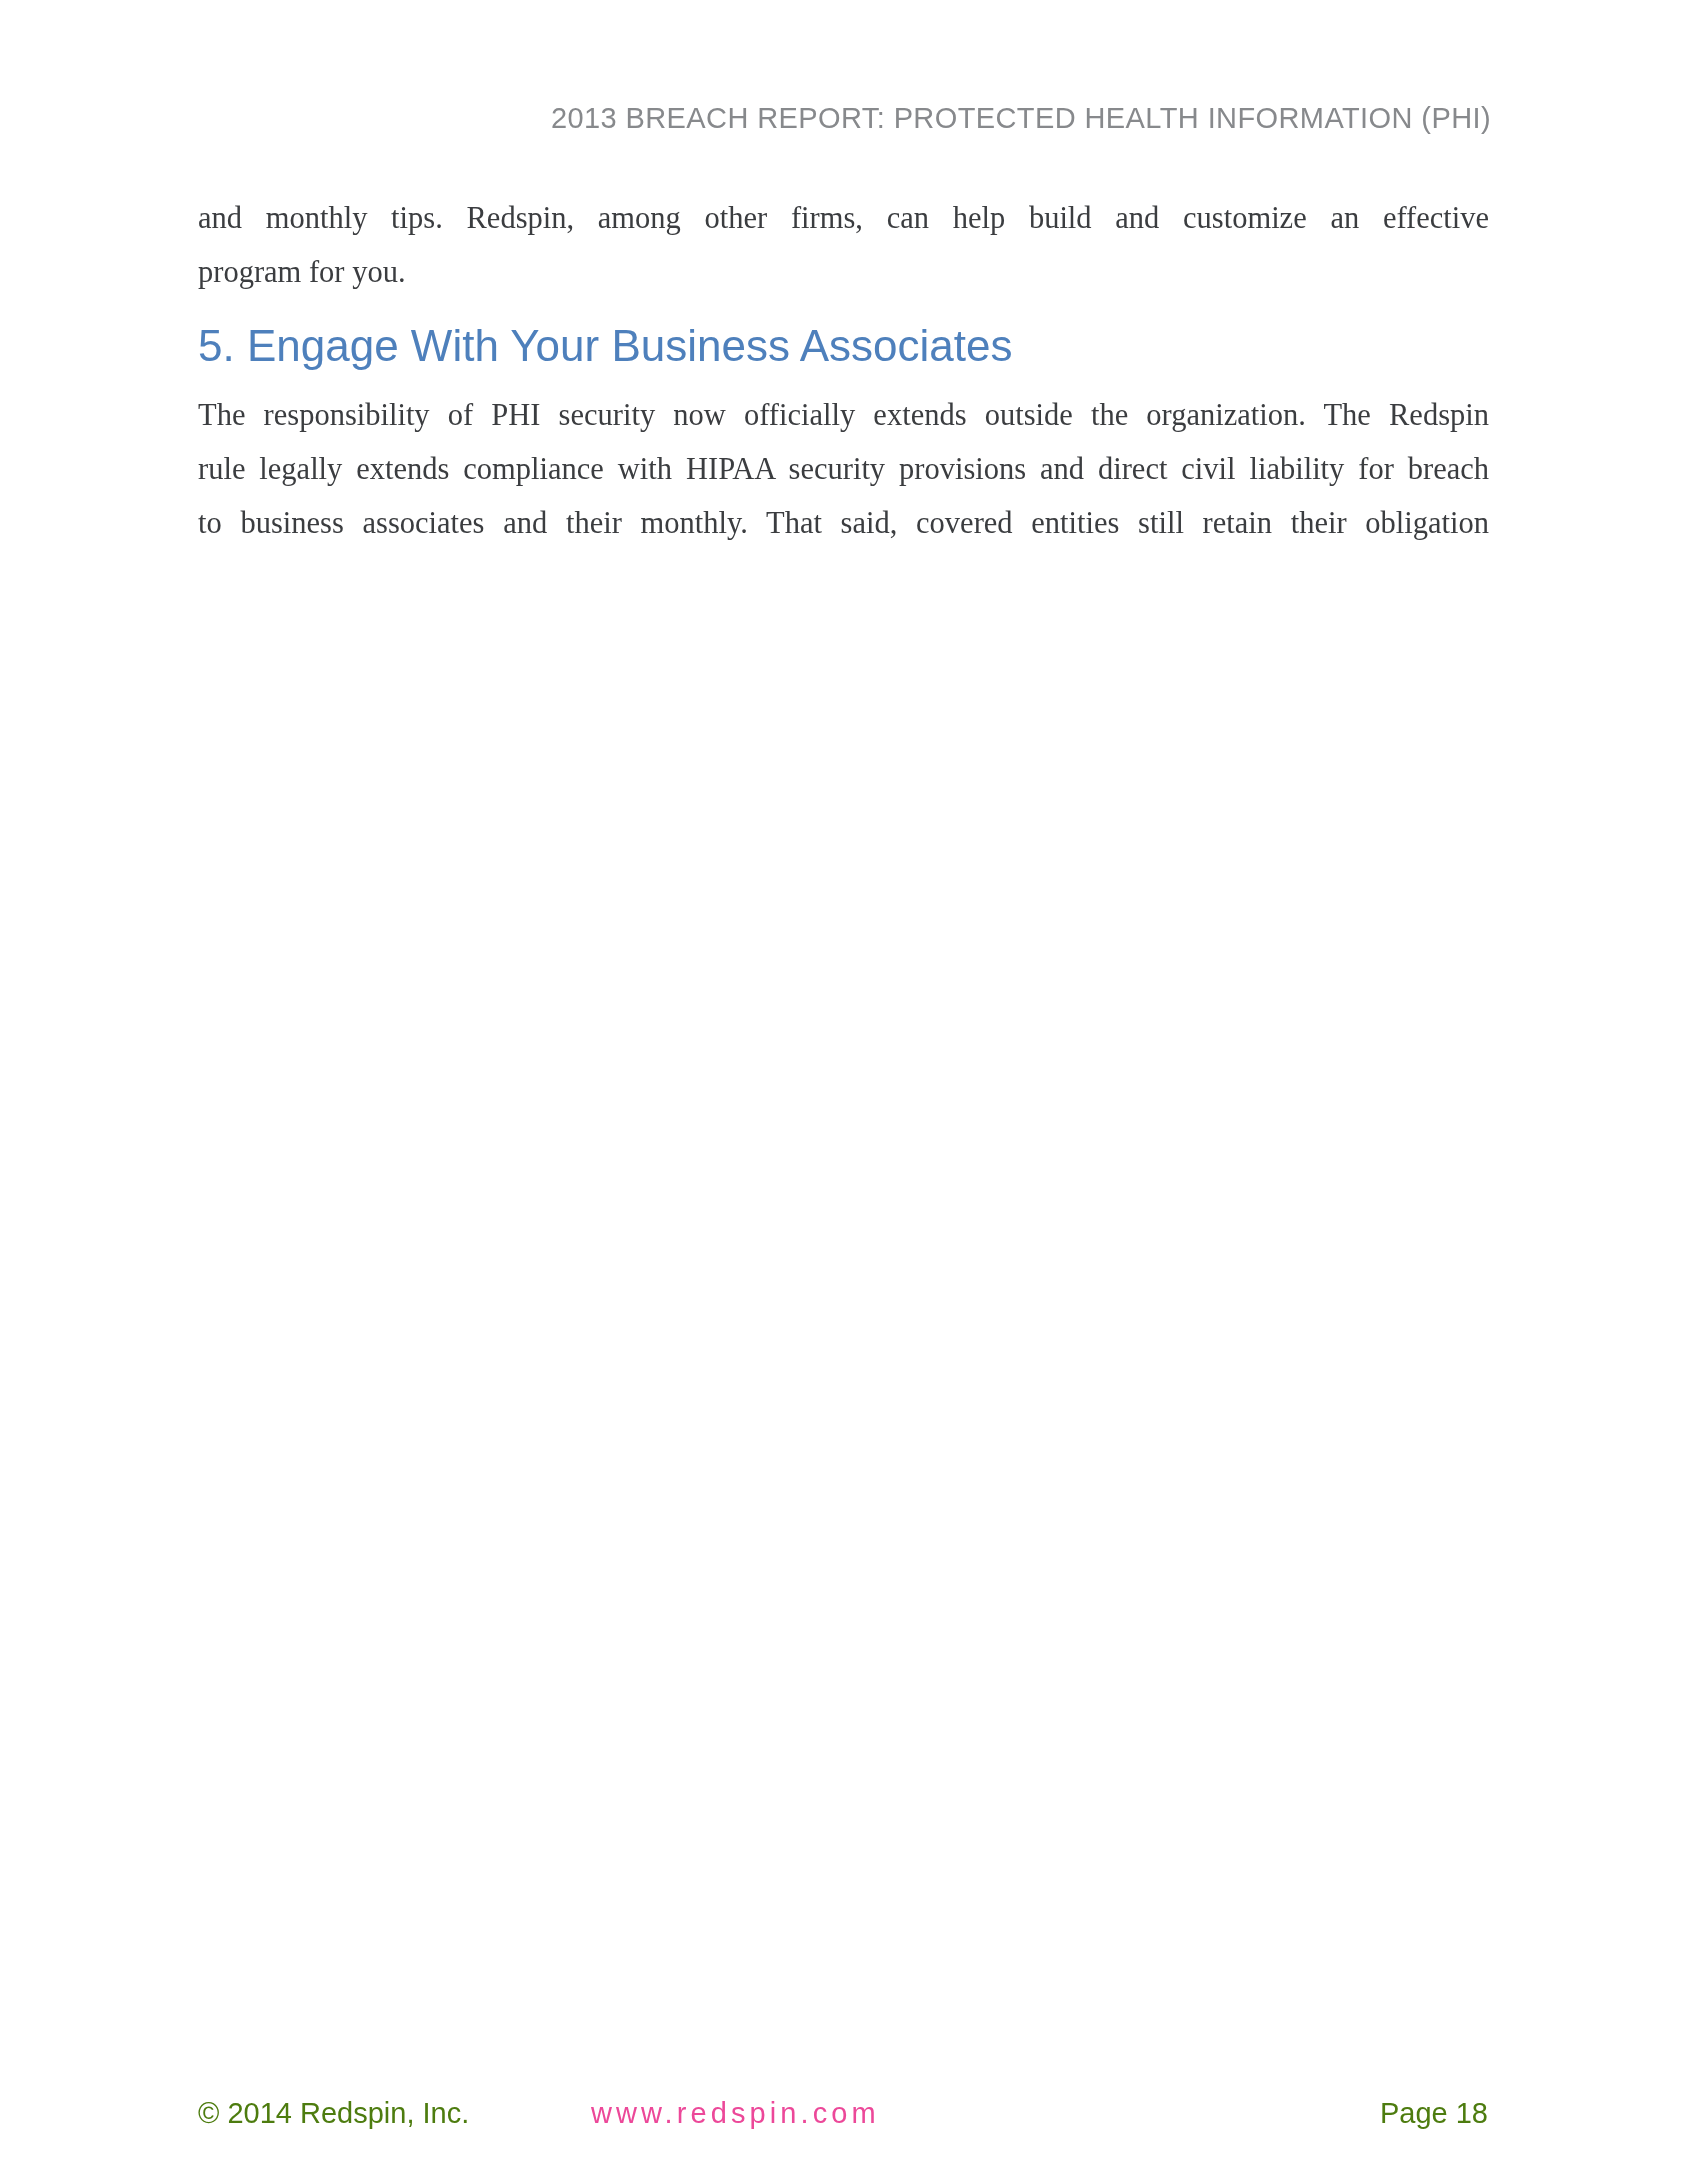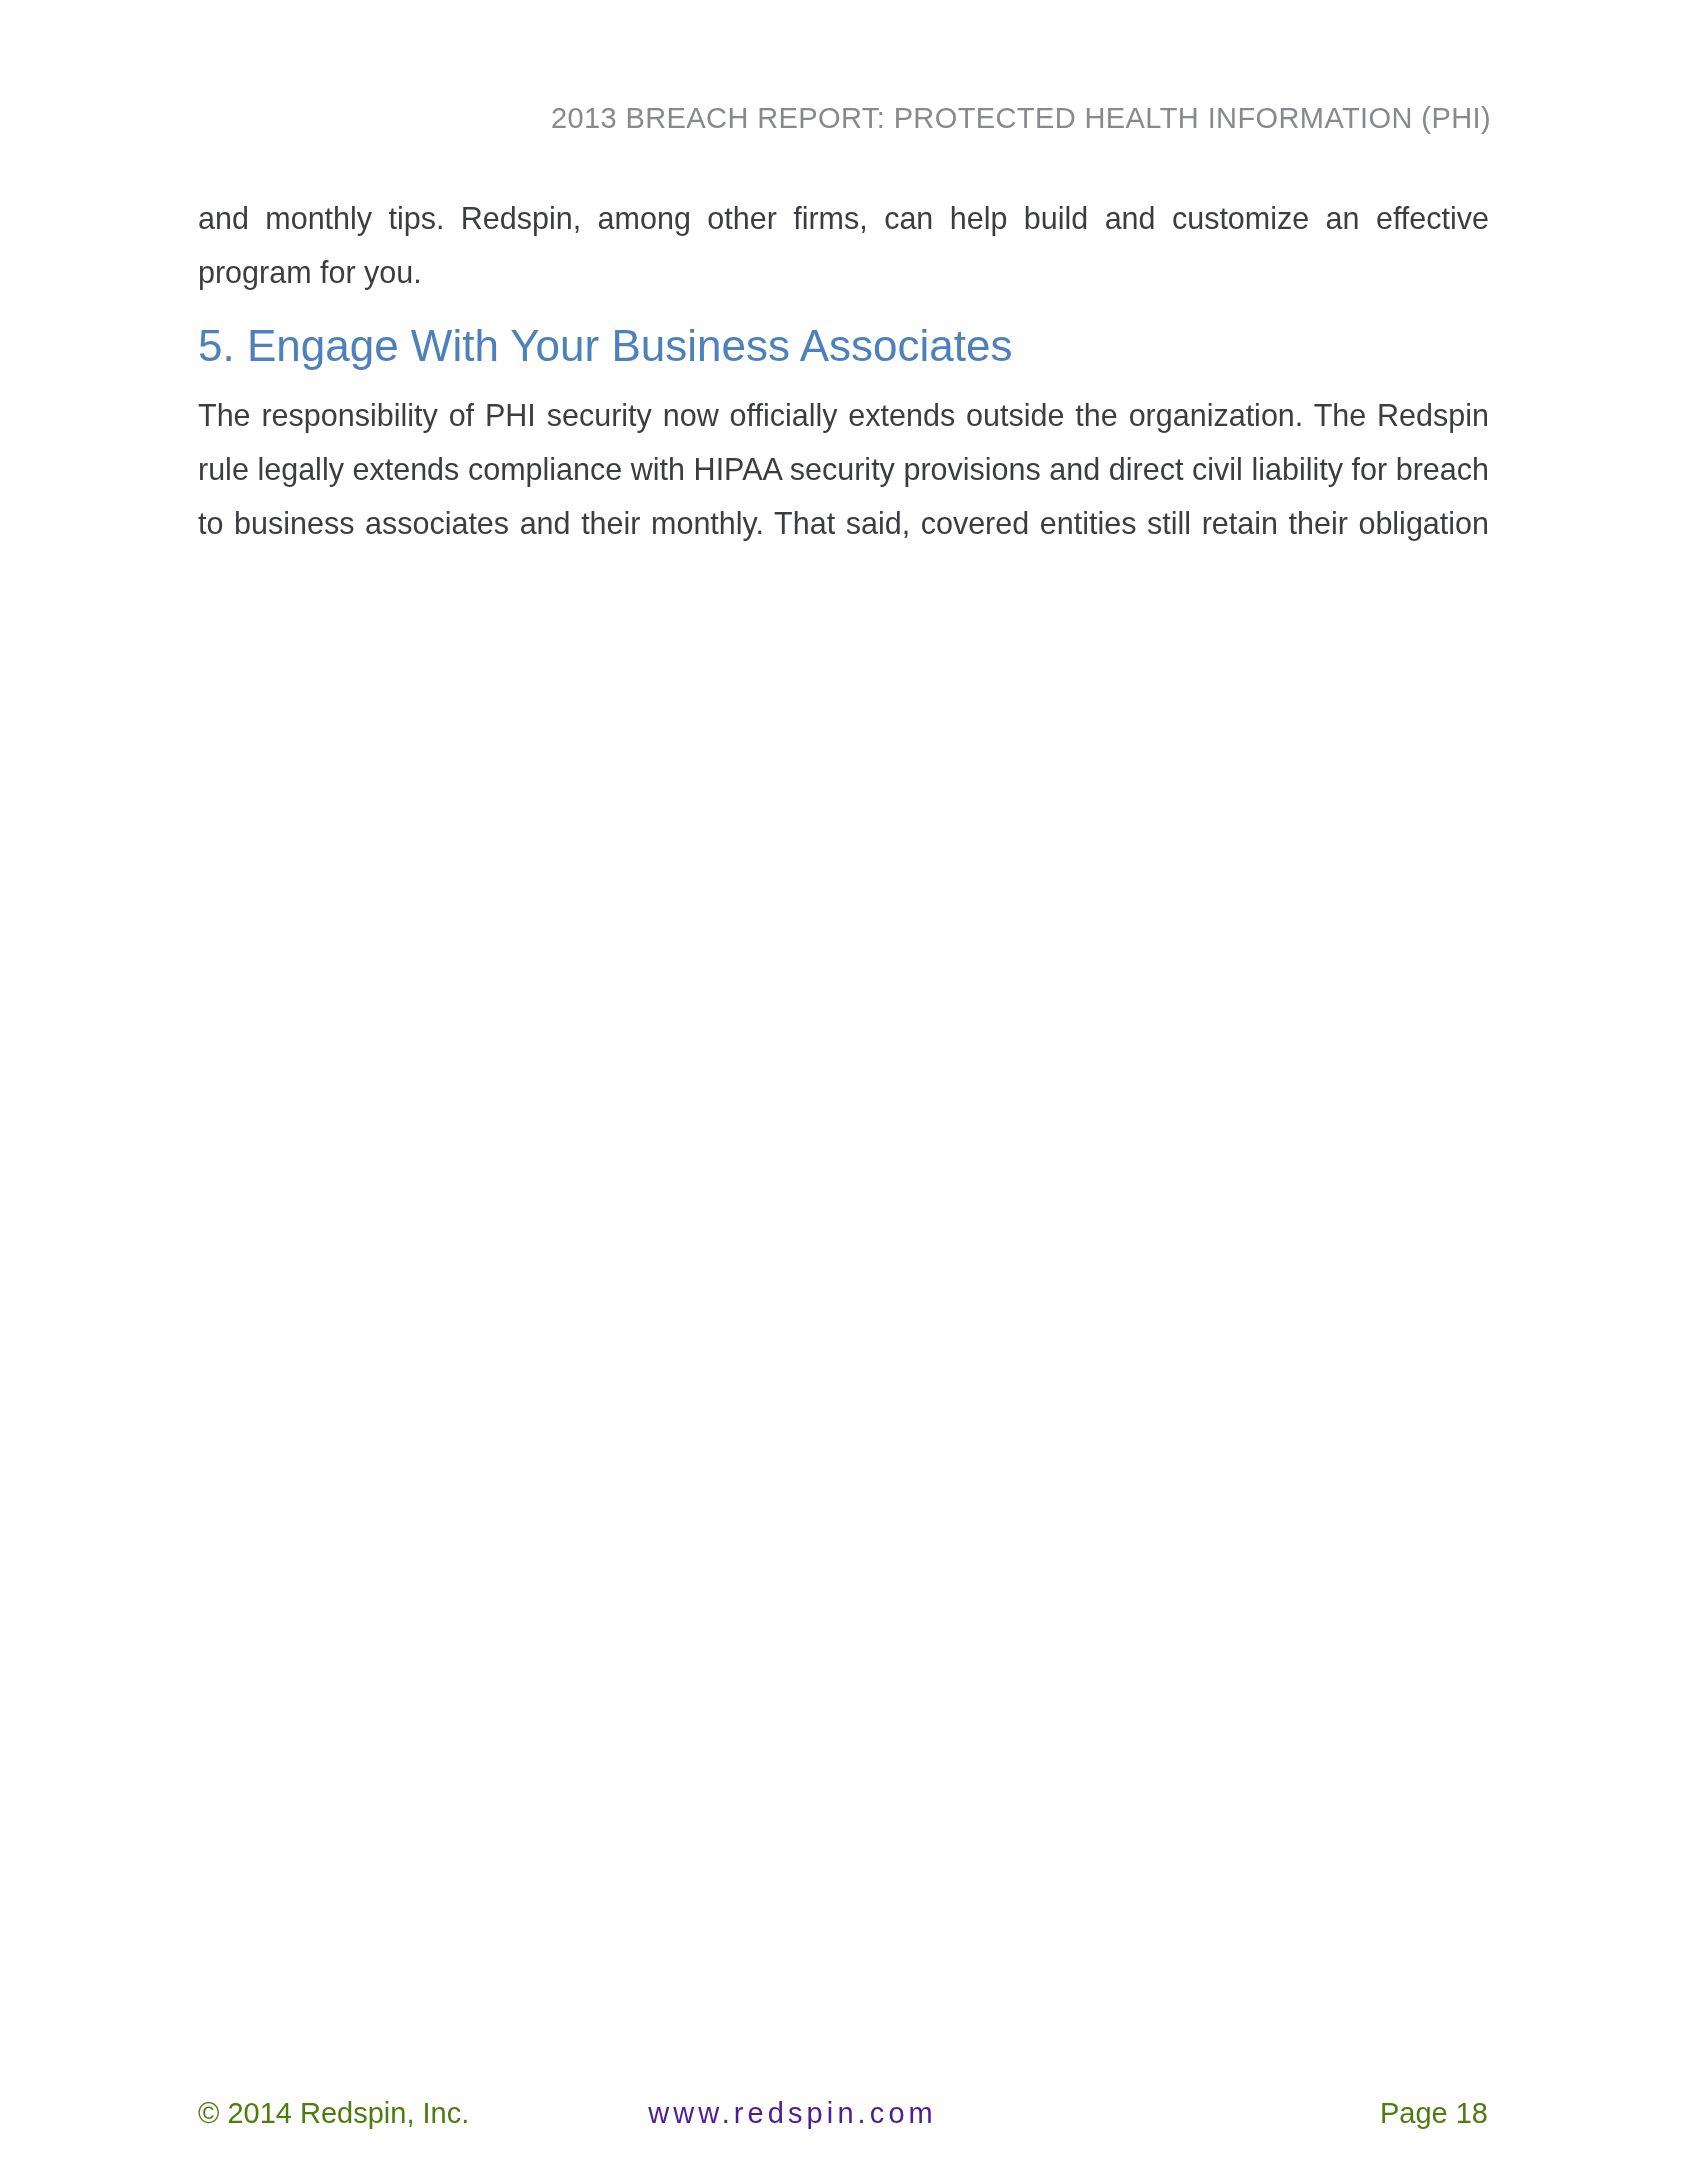--- a/index.html
+++ b/index.html
@@ -28,20 +28,21 @@
     white-space: nowrap;
   }
   
   .body-col {
     position: absolute;
     left: 198px;
     width: 1291px;
     color: #3b3d40;
     font-size: 30.5px;
     line-height: 54px;
+    font-family: Liberation Serif, serif;
   }
   .para-1 { top: 191px; }
   .para-2 { top: 388px; }
   .jline {
     text-align: justify;
     text-align-last: justify;
     white-space: normal;
   }
   .lline {
     text-align: left;
@@ -58,24 +59,23 @@
   
   .footer-item {
     position: absolute;
     top: 2093px;
     font-size: 29px;
     line-height: 40px;
     color: #4d7c0f;
   }
   .footer-copyright { left: 198px; }
   .footer-site {
-    left: 611px;
+    left: 591px;
     width: 363px;
-    text-align: center;
-    color: #4c1d95;
+    color: #ec4899;
     letter-spacing: 4.1px;
     text-decoration: none;
     cursor: pointer;
   }
   .footer-page { right: 199px; text-align: right; }
 </style>
 </head>
 <body>
 
 <div class="page">

